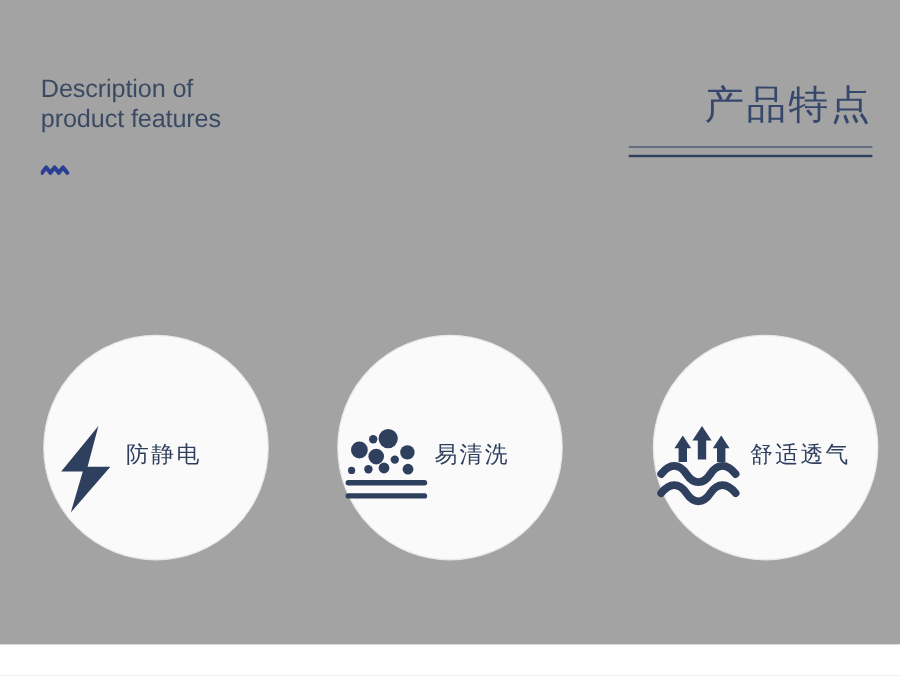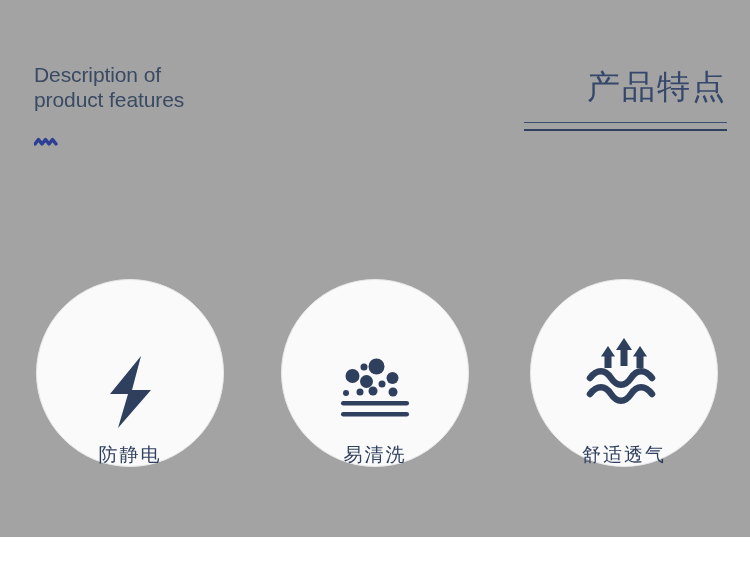--- a/index.html
+++ b/index.html
@@ -96,28 +96,27 @@
   }
   .feature {
     position: absolute;
     top: 0;
     width: 188px;
     height: 188px;
     border-radius: 50%;
     border: 1px solid #e7e8ea;
     background: #fafafb;
     display: flex;
-    flex-direction: column;
     align-items: center;
-    justify-content: flex-end;
+    justify-content: flex-start;
     box-sizing: border-box;
   }
   .feature.f0 { left: 36px; }
   .feature.f1 { left: 281px; }
-  .feature.f2 { left: 530px; gap: 18px; }
+  .feature.f2 { left: 544px; }
 
   .icon-slot {
     margin-top: 36px;
     height: 76px;
     display: flex;
     align-items: center;
     justify-content: center;
   }
   .feature-label {
     margin-top: 14px;

